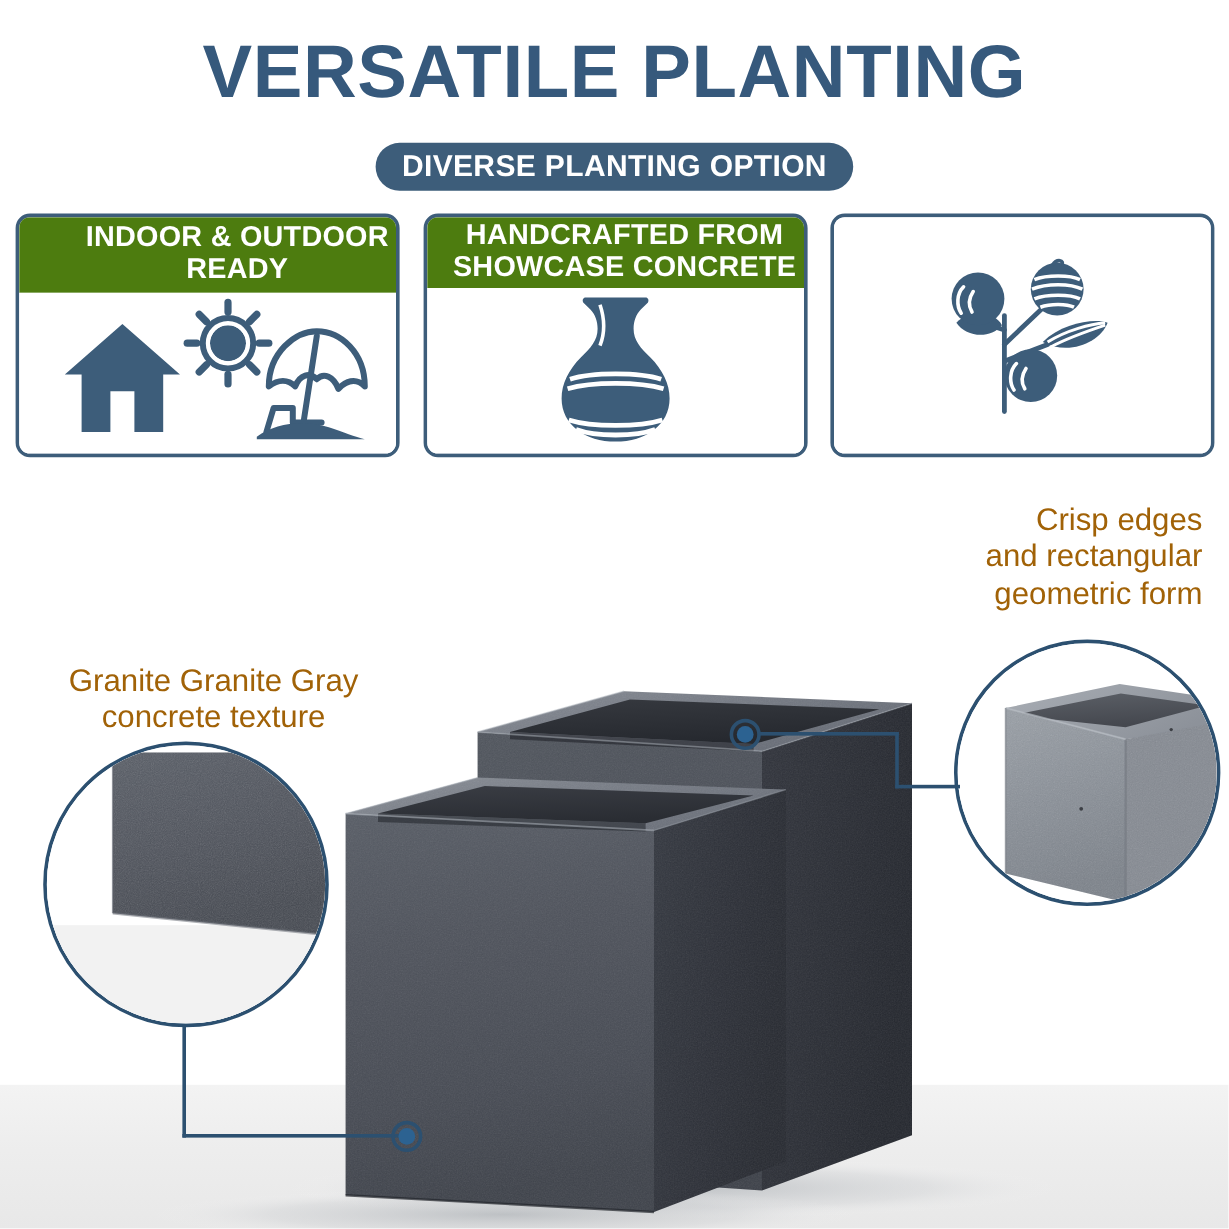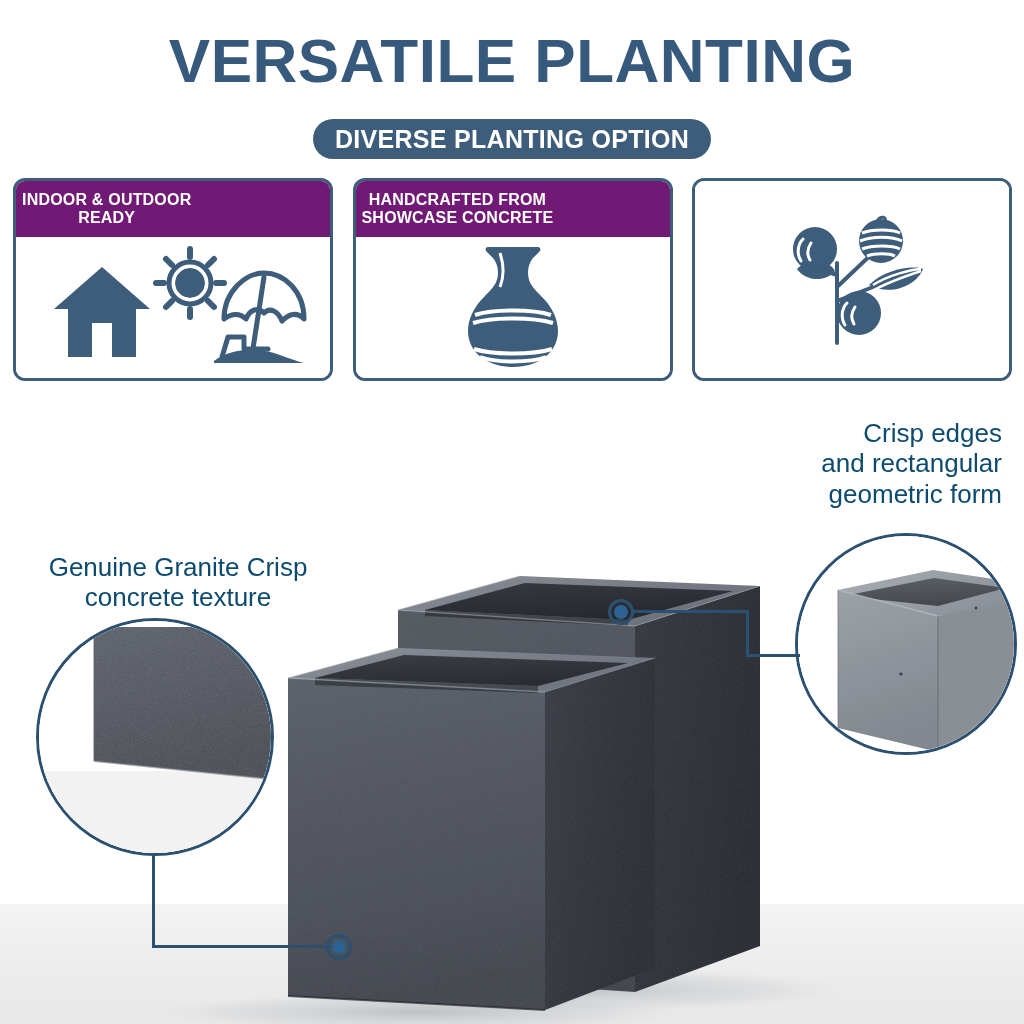--- a/index.html
+++ b/index.html
@@ -69,50 +69,50 @@
     height: 203px;
     border: 3px solid #3d5d7a;
     border-radius: 12px;
     background: #ffffff;
     box-sizing: border-box;
     overflow: hidden;
     display: flex;
     flex-direction: column;
   }
   .feature-head {
-    background: #701a75;
+    background: #4d7c0f;
     color: #ffffff;
-    font-size: 16px;
+    font-size: 24px;
     font-weight: 600;
     line-height: 1.12;
     text-align: center;
     padding: 7px 6px 8px 6px;
     letter-spacing: 0.2px;
     min-height: 56px;
     box-sizing: border-box;
     display: flex;
     align-items: center;
-    justify-content: flex-start;
+    justify-content: flex-end;
   }
   .feature-head span { display: block; white-space: pre-line; }
   .feature-body {
     flex: 1;
     background: #ffffff;
     display: flex;
     align-items: center;
     justify-content: center;
     padding: 4px 0 6px 0;
     box-sizing: border-box;
   }
   .feature-body svg { display: block; }
 
   
   .caption {
     position: absolute;
-    color: #0c4a6e;
+    color: #a16207;
     font-size: 26px;
     line-height: 1.17;
     font-weight: 400;
     white-space: pre-line;
   }
   .caption-left {
     left: 18px;
     top: 552px;
     width: 320px;
     text-align: center;
@@ -296,21 +296,21 @@
             </g>
           </g>
         </svg>
       </div>
     </div>
   </div>
 
   <div class="caption caption-right">Crisp edges
 and rectangular
 geometric form</div>
-  <div class="caption caption-left">Genuine Granite Crisp
+  <div class="caption caption-left">Granite Granite Gray
 concrete texture</div>
 
   <div class="scene">
     <div class="floor"></div>
 
     <svg width="1024" height="594" viewBox="0 0 1024 594" style="position:absolute;left:0;top:0;">
       <defs>
         <linearGradient id="frontFace" x1="0" y1="0" x2="0.15" y2="1">
           <stop offset="0%" stop-color="#585d66"></stop>
           <stop offset="35%" stop-color="#4f535c"></stop>

